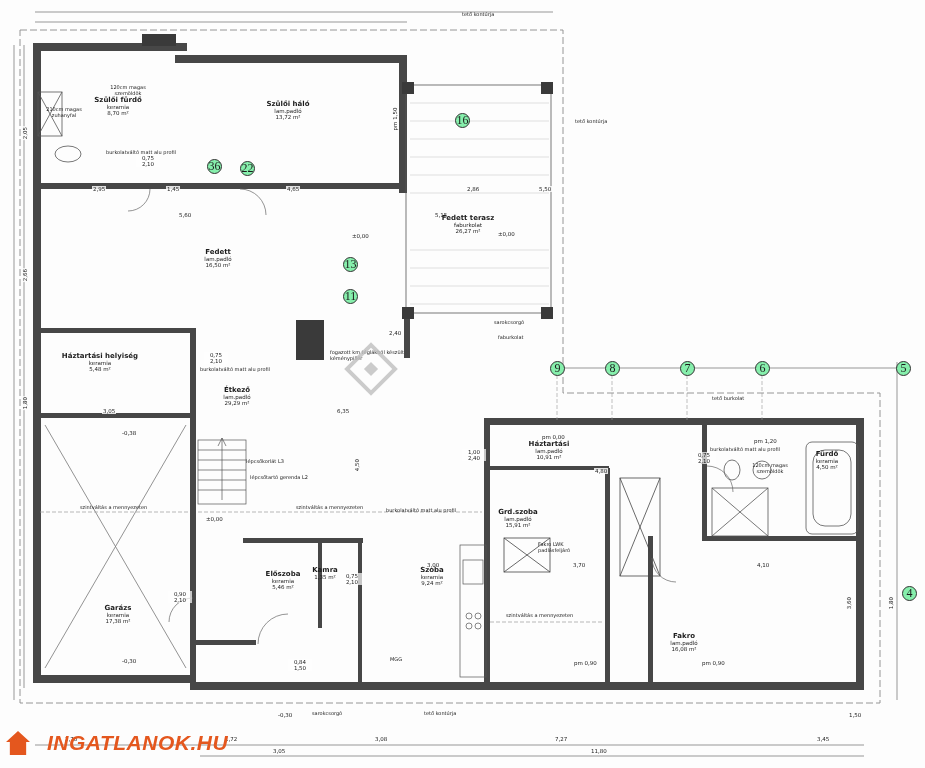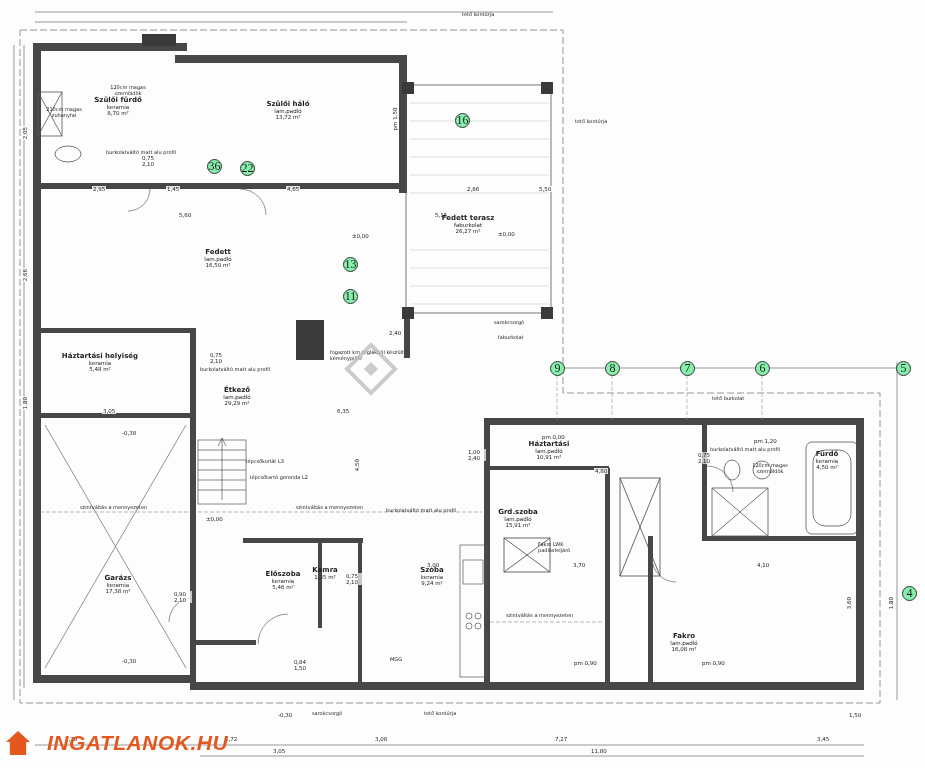--- a/index.html
+++ b/index.html
@@ -200,21 +200,21 @@
   <div class="room" style="left:60px;top:352px;width:80px">
     <span class="rn">Háztartási helyiség</span>
     <span class="rf">keramia</span>
     <span class="ra">5,48 m²</span>
   </div>
   <div class="room" style="left:202px;top:386px;width:70px">
     <span class="rn">Étkező</span>
     <span class="rf">lam.padló</span>
     <span class="ra">29,29 m²</span>
   </div>
-  <div class="room" style="left:83px;top:574px;width:70px">
+  <div class="room" style="left:83px;top:604px;width:70px">
     <span class="rn">Garázs</span>
     <span class="rf">keramia</span>
     <span class="ra">17,38 m²</span>
   </div>
   <div class="room" style="left:248px;top:570px;width:70px">
     <span class="rn">Előszoba</span>
     <span class="rf">keramia</span>
     <span class="ra">5,46 m²</span>
   </div>
   <div class="room" style="left:300px;top:566px;width:50px">

